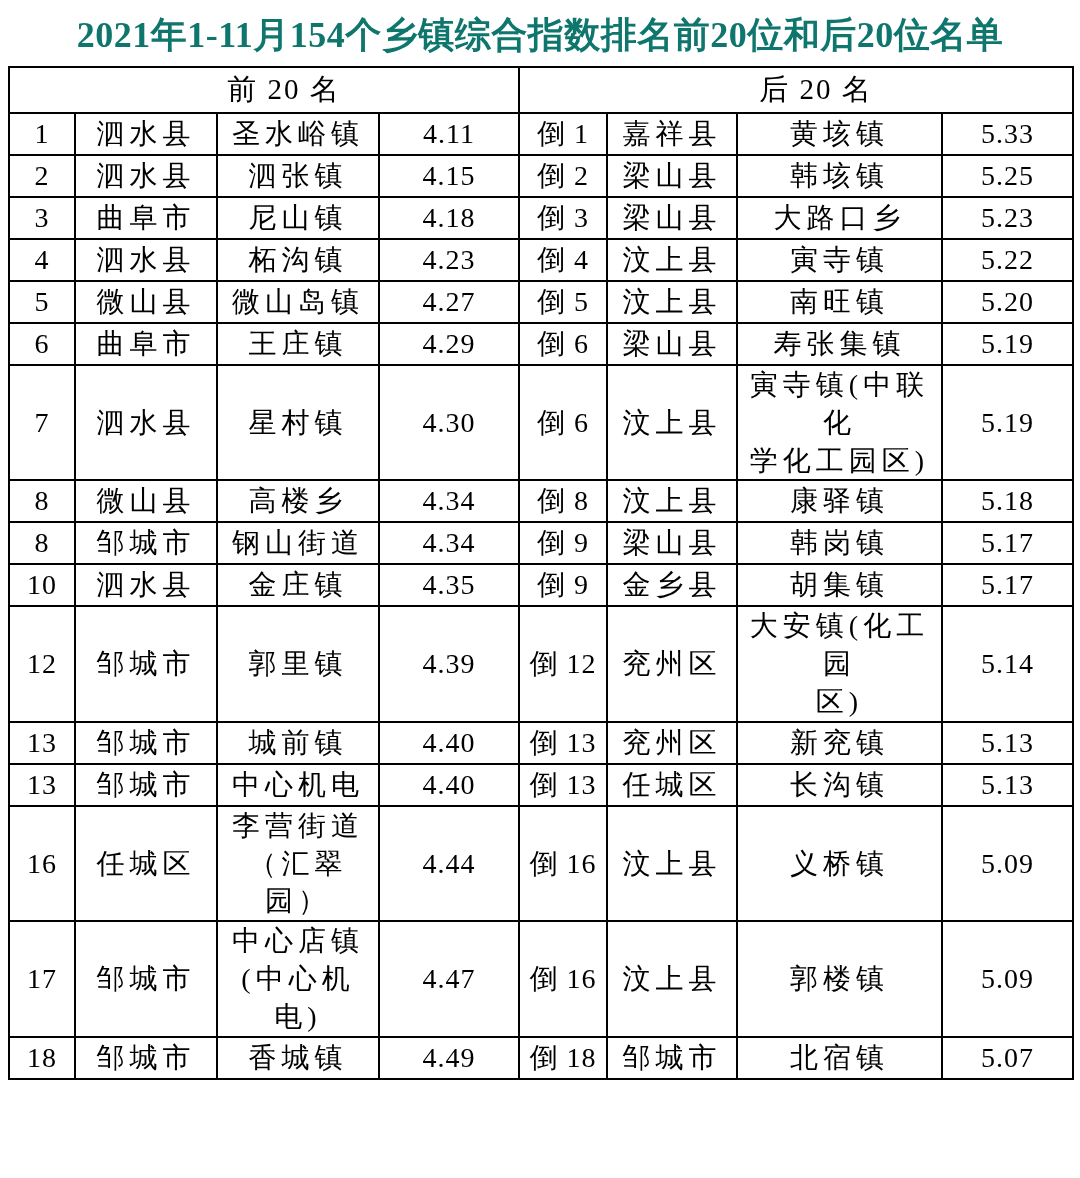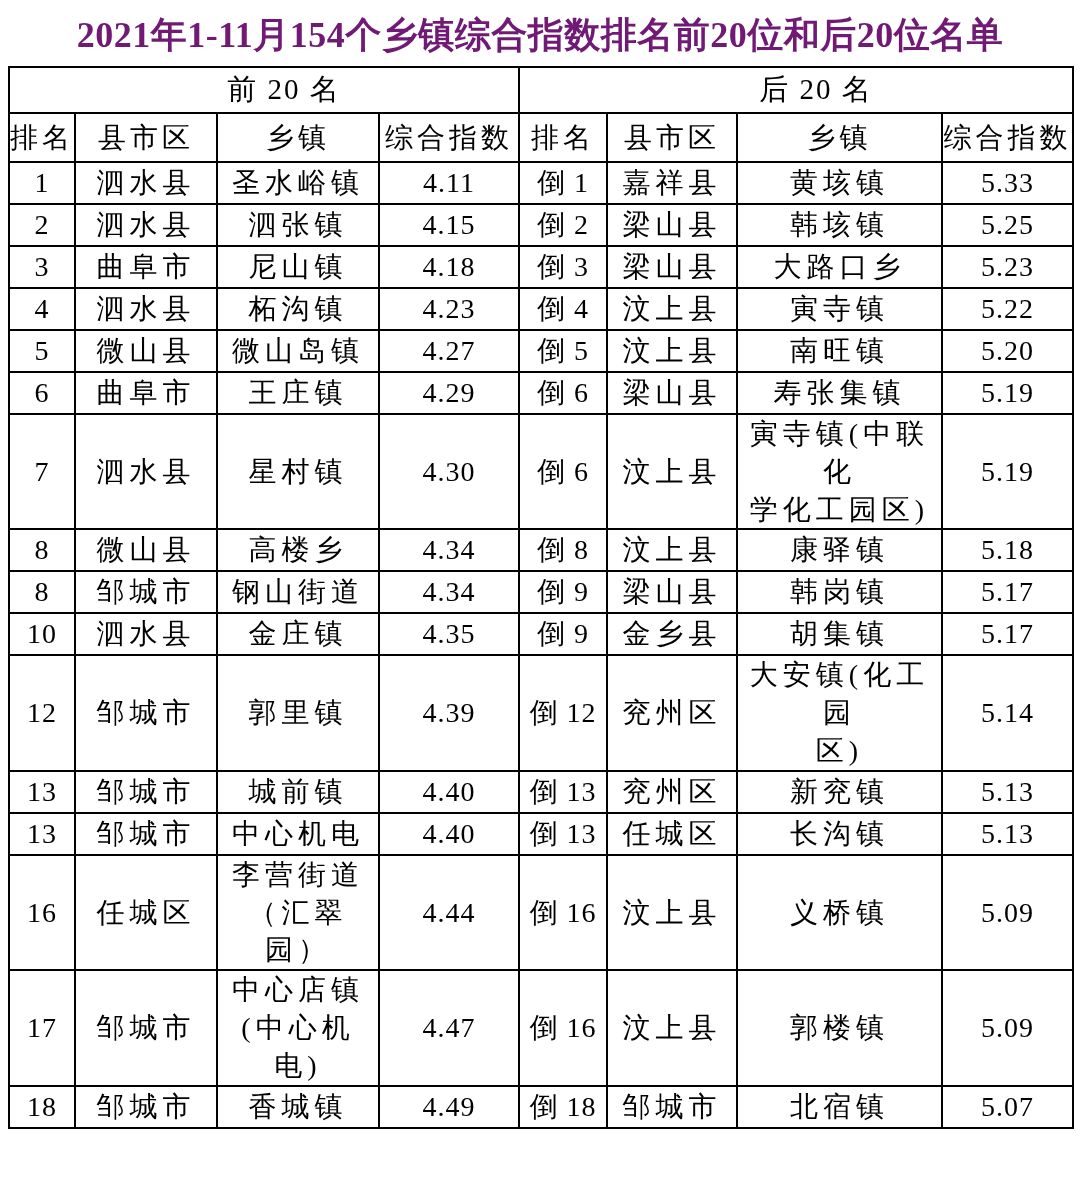--- a/index.html
+++ b/index.html
@@ -16,21 +16,21 @@
     color: #000000;
     overflow: hidden;
   }
   .title {
     margin: 0;
     padding-top: 11px;
     text-align: center;
     font-size: 36px;
     font-weight: bold;
     letter-spacing: 0.5px;
-    color: #701a75;
+    color: #0f766e;
     white-space: nowrap;
   }
   table.rank-table {
     position: absolute;
     left: 8px;
     top: 66px;
     width: 1064px;
     border-collapse: collapse;
     table-layout: fixed;
     background: #ffffff;
@@ -88,30 +88,20 @@
       <col style="width:88px">
       <col style="width:130px">
       <col style="width:205px">
       <col style="width:131px">
     </colgroup>
     <thead>
       <tr>
         <th class="group-hd" colspan="4">前 20 名</th>
         <th class="group-hd" colspan="4">后 20 名</th>
       </tr>
-      <tr class="col-hd-row">
-        <th>排名</th>
-        <th>县市区</th>
-        <th>乡镇</th>
-        <th>综合指数</th>
-        <th>排名</th>
-        <th>县市区</th>
-        <th>乡镇</th>
-        <th>综合指数</th>
-      </tr>
     </thead>
     <tbody>
         <tr class="data-row">
           <td class="num">1</td>
           <td class="cjk">泗水县</td>
           <td class="cjk township">圣水峪镇</td>
           <td class="num">4.11</td>
           <td class="num">倒 1</td>
           <td class="cjk">嘉祥县</td>
           <td class="cjk township">黄垓镇</td>

